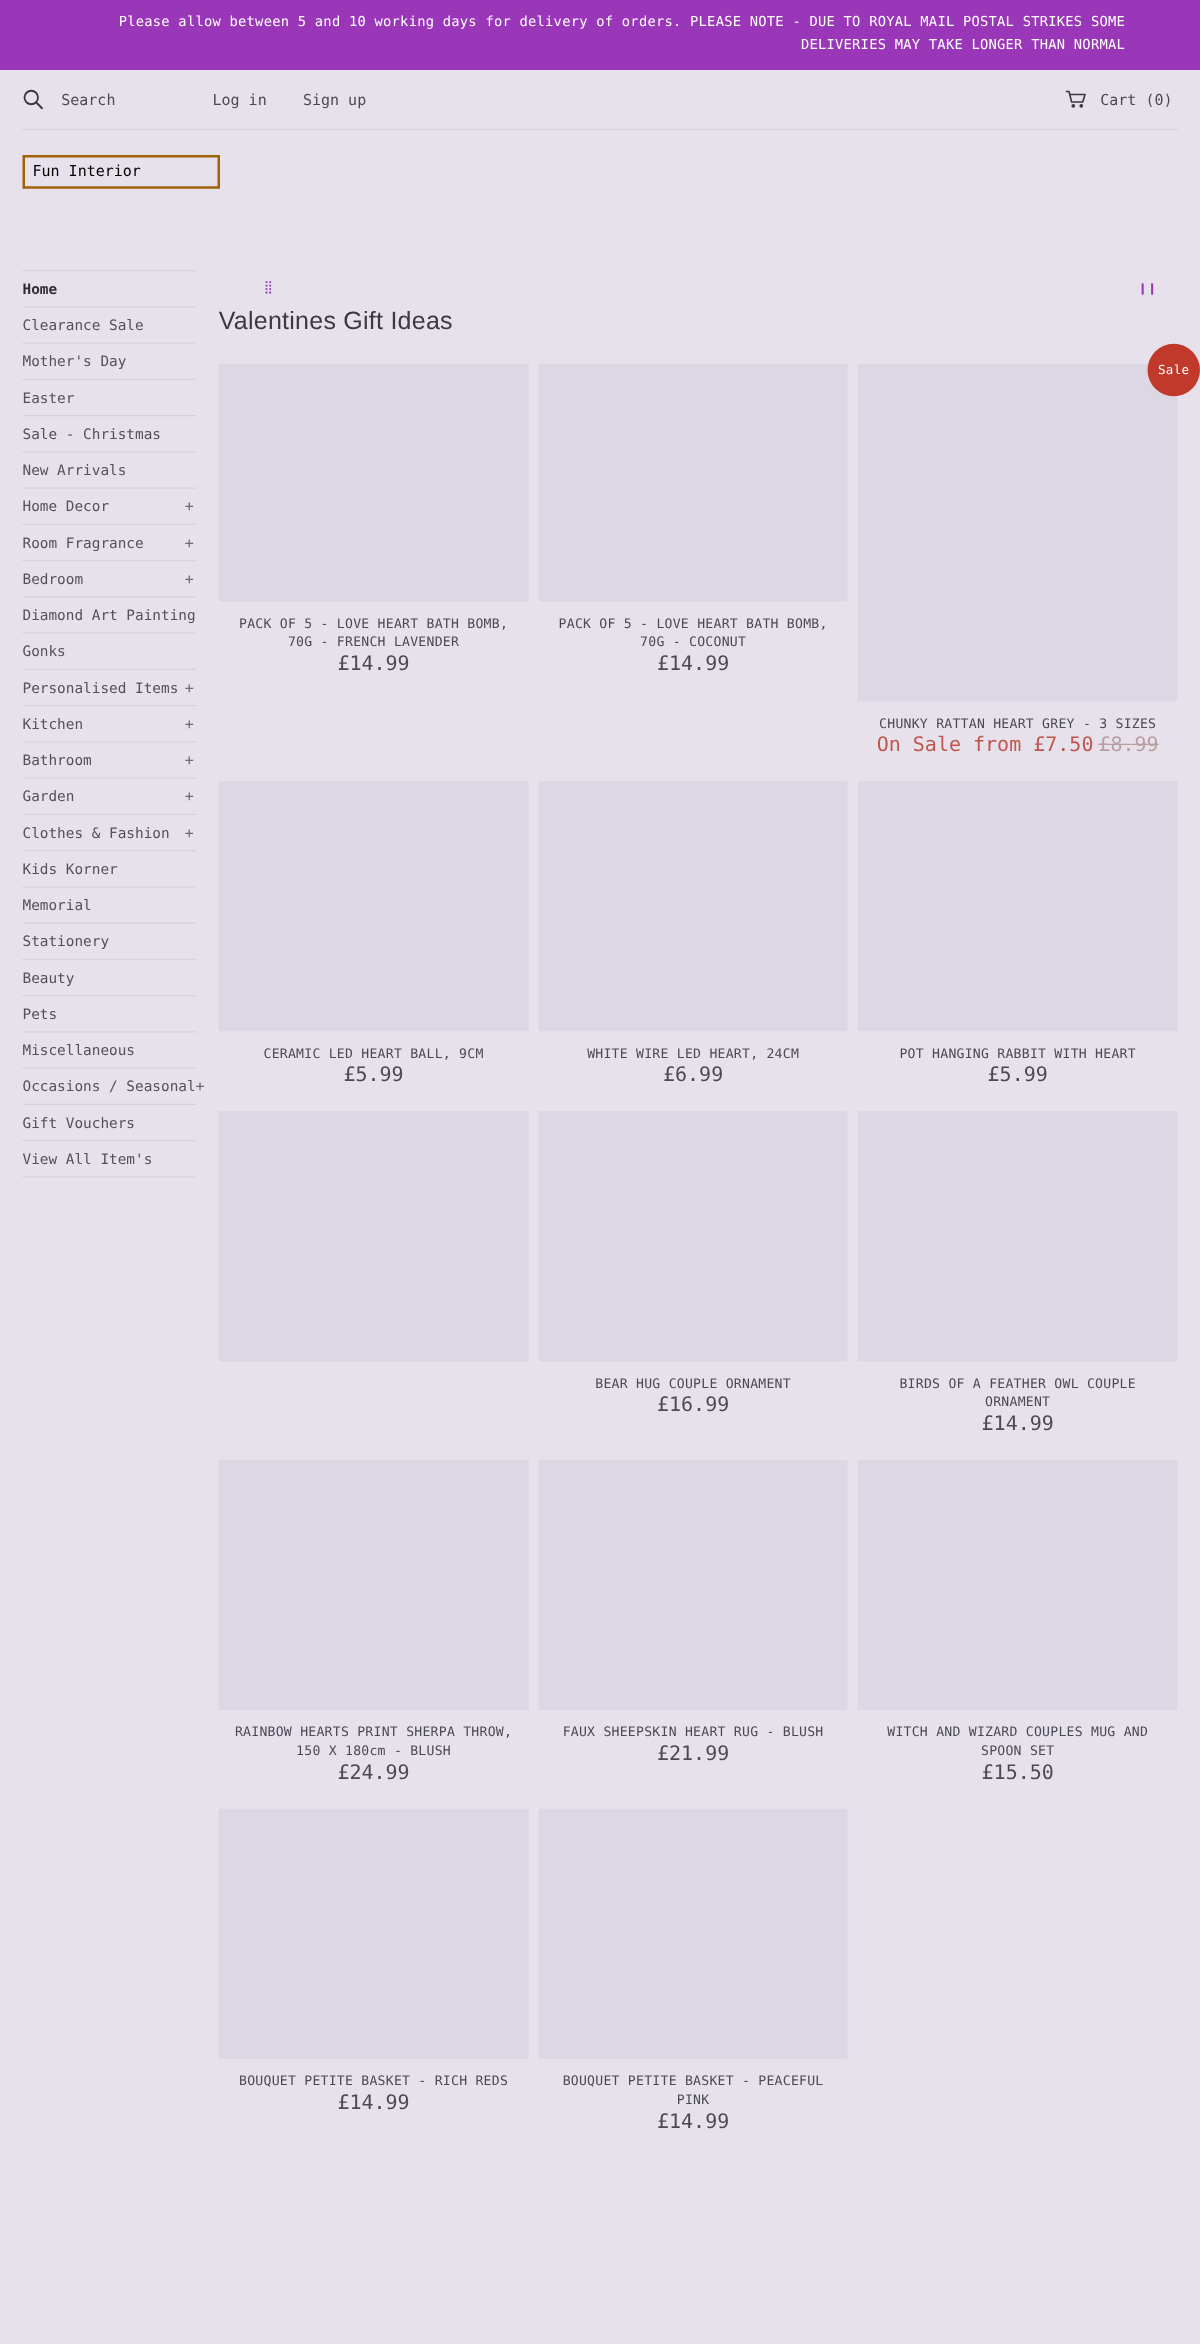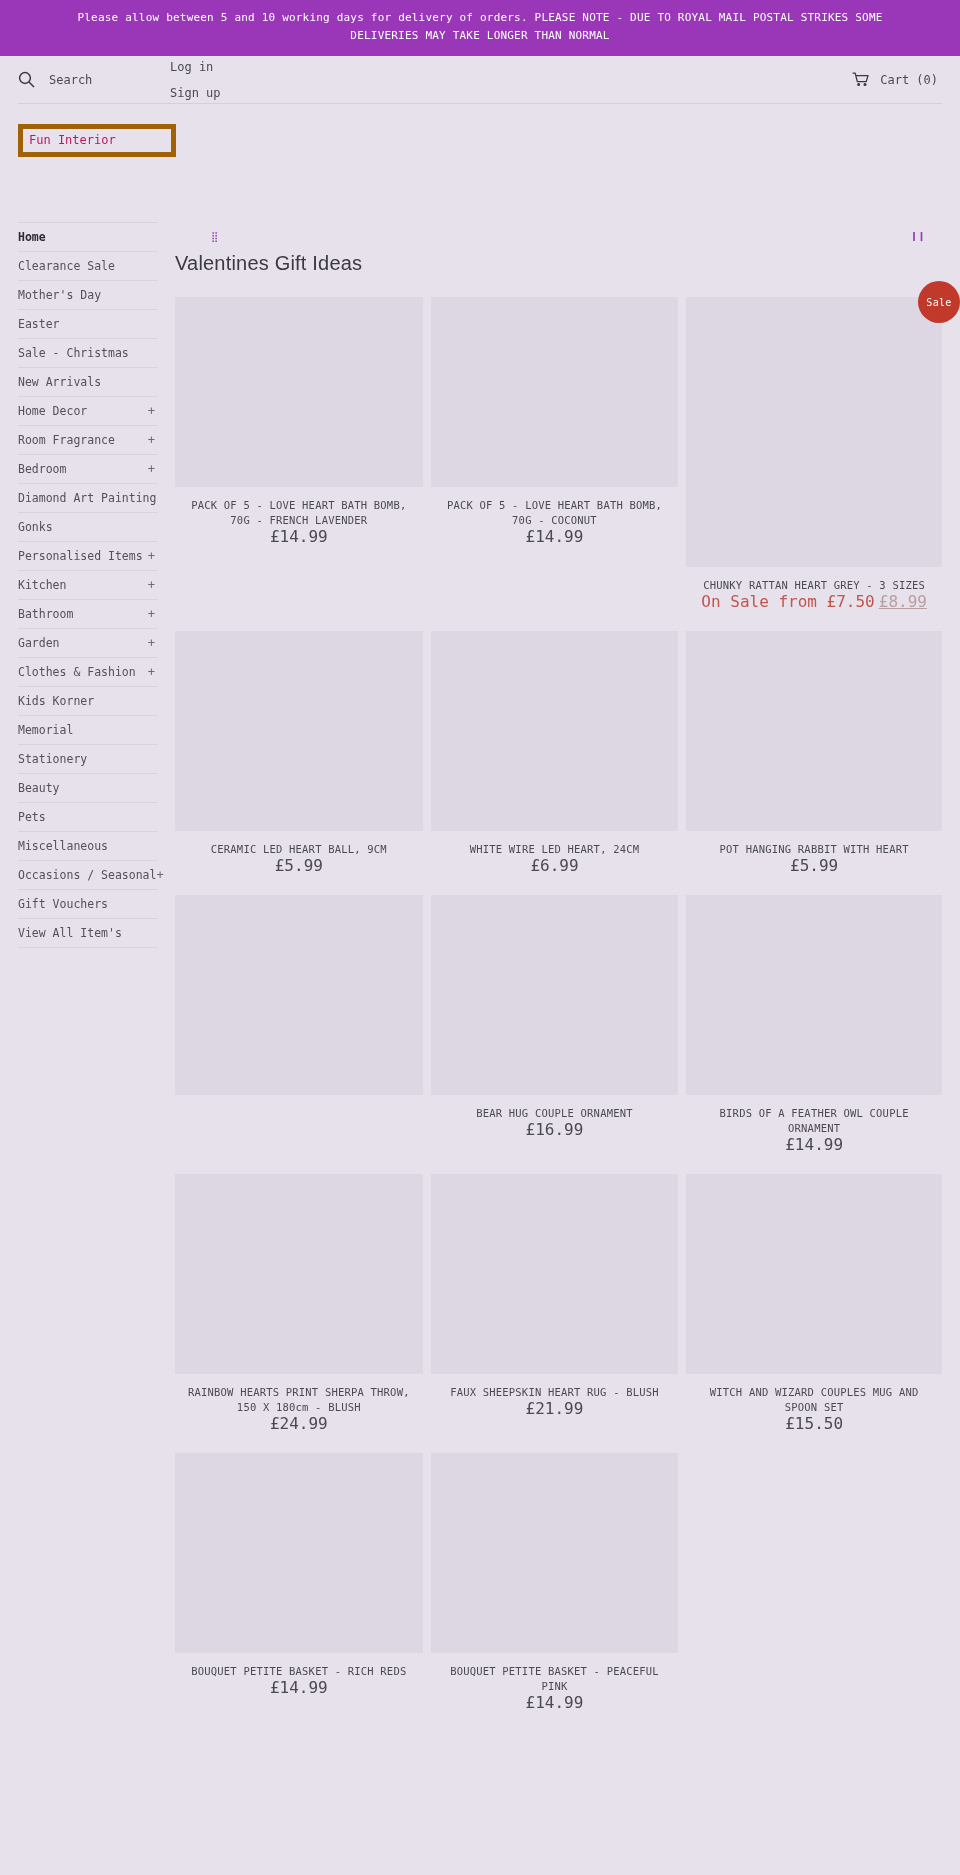--- a/index.html
+++ b/index.html
@@ -5,21 +5,21 @@
   * { box-sizing: border-box; margin: 0; padding: 0; }
   html, body {
     width: 960px;
     background: #e7e1ec;
     font-family: "DejaVu Sans Mono", "Liberation Mono", monospace;
     color: #4a4a55;
   }
   .announcement {
     background: #9a36b8;
     color: #ffffff;
-    text-align: center;
+    text-align: right;
     font-size: 11px;
     line-height: 18px;
     padding: 9px 60px 11px 60px;
     letter-spacing: 0.2px;
   }
   
   .site-header {
     display: flex;
     align-items: center;
     height: 47px;
@@ -27,43 +27,43 @@
     position: relative;
   }
   .hdr-search {
     display: flex;
     align-items: center;
     gap: 14px;
     width: 152px;
   }
   .icon-search { width: 17px; height: 17px; display: block; }
   .hdr-search .lbl { font-size: 12px; color: #4a4a55; }
-  .hdr-auth { display: flex; gap: 12px; flex-direction: column; }
+  .hdr-auth { display: flex; gap: 29px; }
   .hdr-auth a { font-size: 12px; color: #4a4a55; text-decoration: none; }
   .hdr-cart {
     margin-left: auto;
     display: flex;
     align-items: center;
     gap: 11px;
     font-size: 12px;
   }
   .icon-cart { width: 17px; height: 15px; display: block; }
   .hdr-rule {
     height: 1px;
     background: #d7cfdd;
     margin: 0 18px;
   }
   
   .logo-wrap { padding: 20px 0 0 18px; }
   .logo-box {
     display: inline-block;
-    border: 5px solid #a16207;
+    border: 2px solid #a16207;
     background: #e7e1ec;
     font-size: 12px;
-    color: #be185d;
+    color: #000000;
     padding: 4px 10px 5px 6px;
     min-width: 158px;
     line-height: 14px;
   }
   
   .page {
     display: flex;
     align-items: flex-start;
     padding-top: 65px;
   }
@@ -149,21 +149,21 @@
     line-height: 15px;
     letter-spacing: 0.2px;
   }
   .card-price {
     font-size: 16px;
     color: #4a4a55;
     line-height: 15px;
     padding-top: 1px;
   }
   .card-price.sale { color: #c0564d; }
-  .card-price.sale s { color: #b99ea0; margin-left: 4px; text-decoration: underline; }
+  .card-price.sale s { color: #b99ea0; margin-left: 4px; }
 </style>
 </head>
 <body>
 
 <div class="announcement">
   <span>Please allow between 5 and 10 working days for delivery of orders. PLEASE NOTE - DUE TO ROYAL MAIL POSTAL STRIKES SOME DELIVERIES MAY TAKE LONGER THAN NORMAL</span>
 </div>
 
 <div class="site-header">
   <div class="hdr-search">

